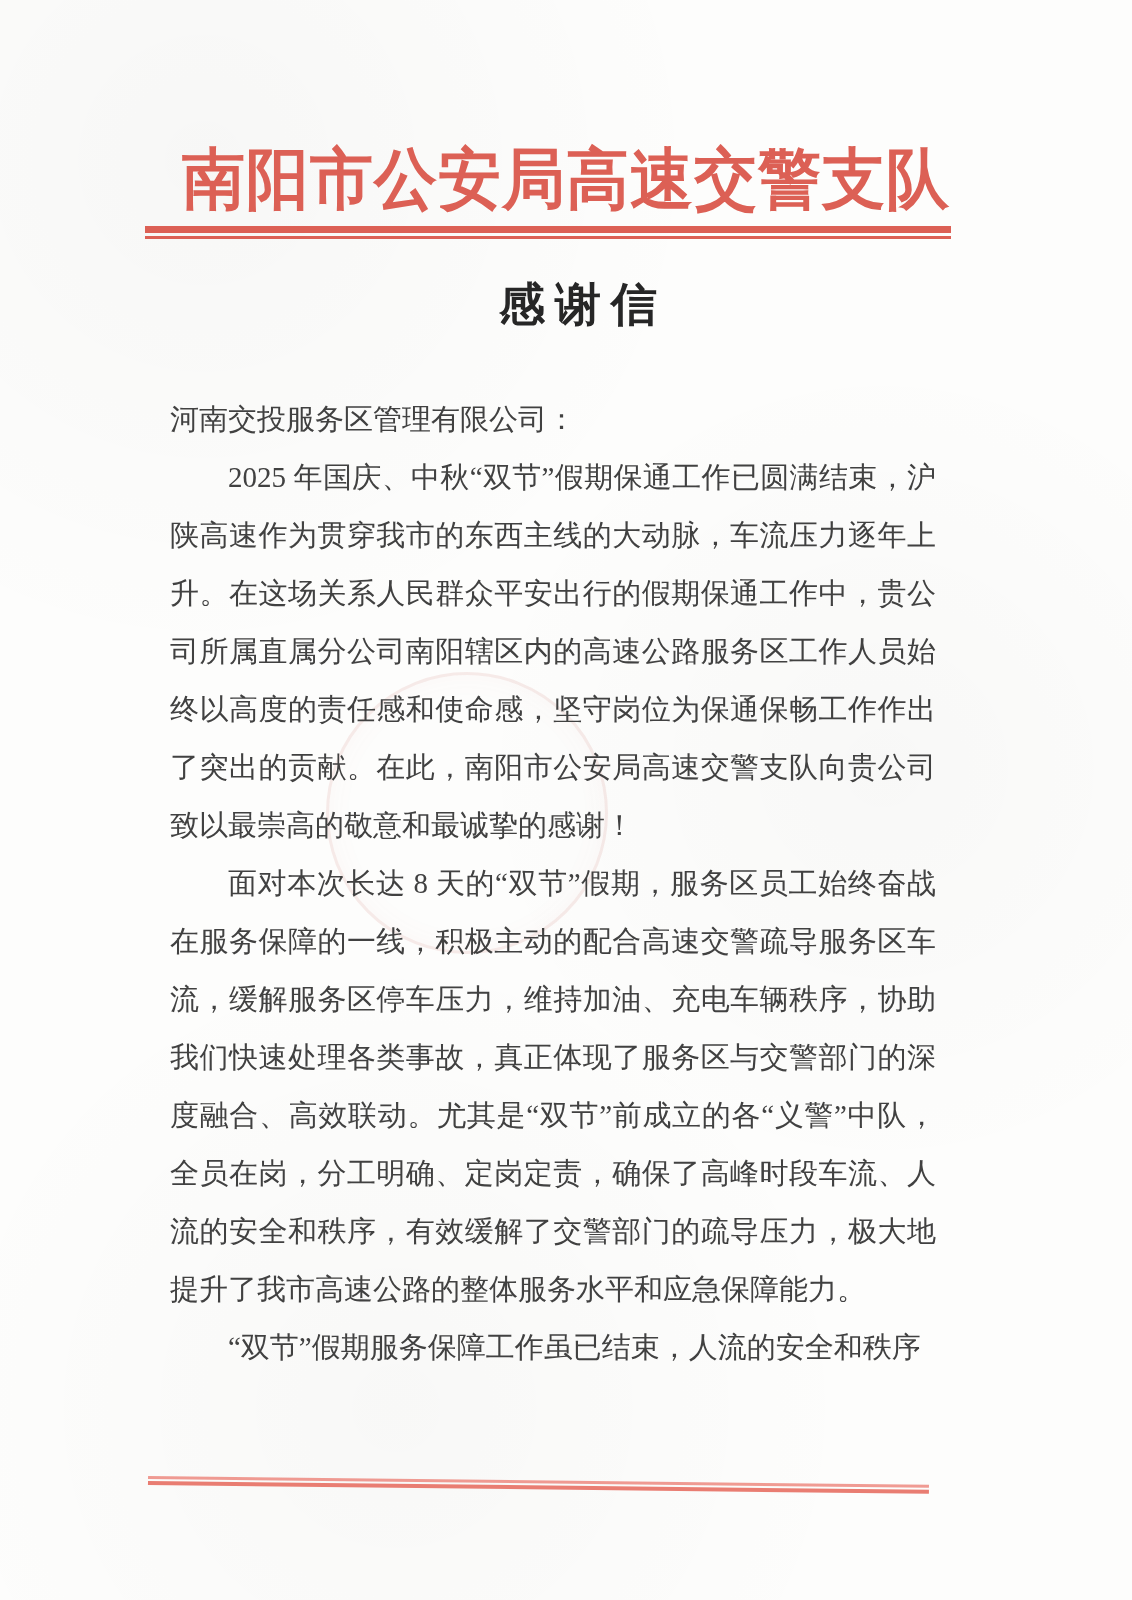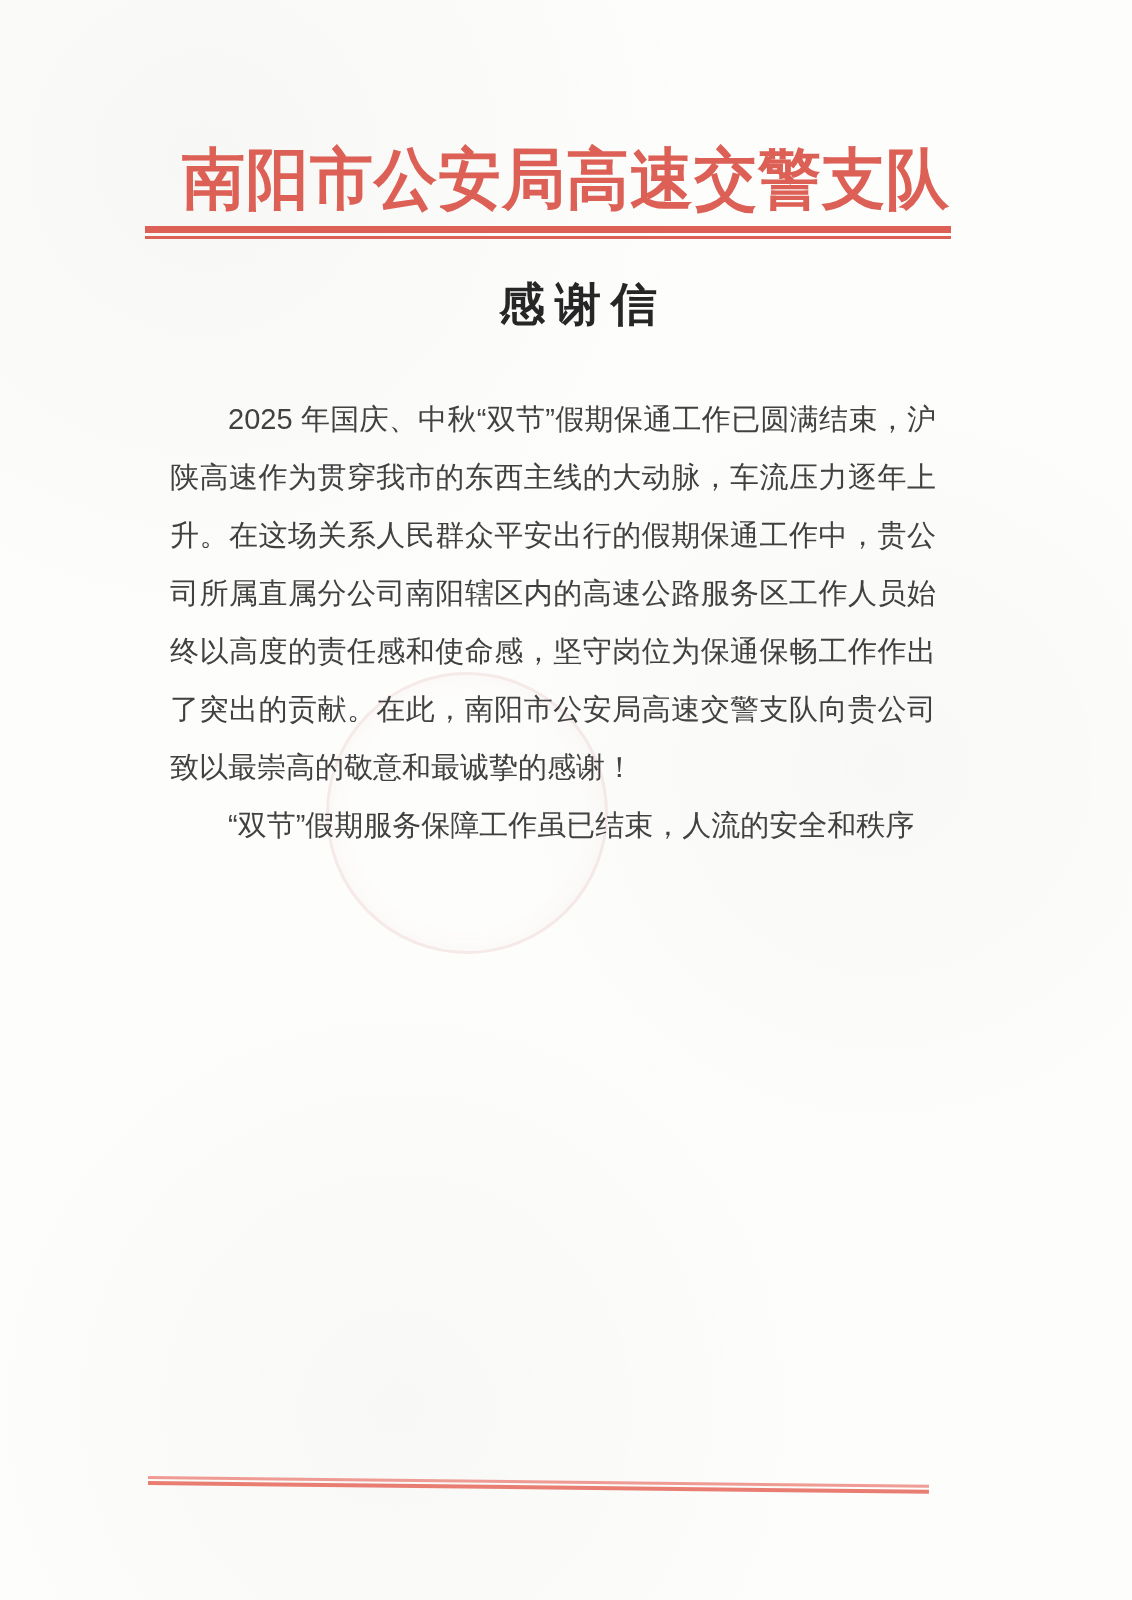--- a/index.html
+++ b/index.html
@@ -6,21 +6,21 @@
     margin: 0;
     padding: 0;
     background: #ffffff;
   }
   .page {
     position: relative;
     width: 1132px;
     height: 1600px;
     background: var(--paper, #fdfdfc);
     overflow: hidden;
-    font-family: Liberation Sans, sans-serif;
+    font-family: Liberation Serif, serif;
   }
   
   .page::before {
     content: "";
     position: absolute;
     inset: 0;
     background:
       radial-gradient(circle at 18% 10%, rgba(0,0,0,0.025), transparent 30%),
       radial-gradient(circle at 78% 48%, rgba(0,0,0,0.018), transparent 35%),
       radial-gradient(circle at 35% 88%, rgba(0,0,0,0.02), transparent 30%);
@@ -105,22 +105,24 @@
 
   <h1 class="letterhead">南阳市公安局高速交警支队</h1>
 
   <div class="head-rule"></div>
 
   <h2 class="doc-title">感谢信</h2>
 
   <div class="stamp-circle"></div>
 
   <main class="letter-body">
+    <p class="salutation">河南交投服务区管理有限公司：</p>
     <div>
 
     <p class="para">2025 年国庆、中秋“双节”假期保通工作已圆满结束，沪陕高速作为贯穿我市的东西主线的大动脉，车流压力逐年上升。在这场关系人民群众平安出行的假期保通工作中，贵公司所属直属分公司南阳辖区内的高速公路服务区工作人员始终以高度的责任感和使命感，坚守岗位为保通保畅工作作出了突出的贡献。在此，南阳市公安局高速交警支队向贵公司致以最崇高的敬意和最诚挚的感谢！</p>
+        <p class="para">面对本次长达 8 天的“双节”假期，服务区员工始终奋战在服务保障的一线，积极主动的配合高速交警疏导服务区车流，缓解服务区停车压力，维持加油、充电车辆秩序，协助我们快速处理各类事故，真正体现了服务区与交警部门的深度融合、高效联动。尤其是“双节”前成立的各“义警”中队，全员在岗，分工明确、定岗定责，确保了高峰时段车流、人流的安全和秩序，有效缓解了交警部门的疏导压力，极大地提升了我市高速公路的整体服务水平和应急保障能力。</p>
         <p class="para">“双节”假期服务保障工作虽已结束，人流的安全和秩序</p>
       </div>
   </main>
 
   <div class="bottom-rule"></div>
 
 </div>
 
 </body></html>

